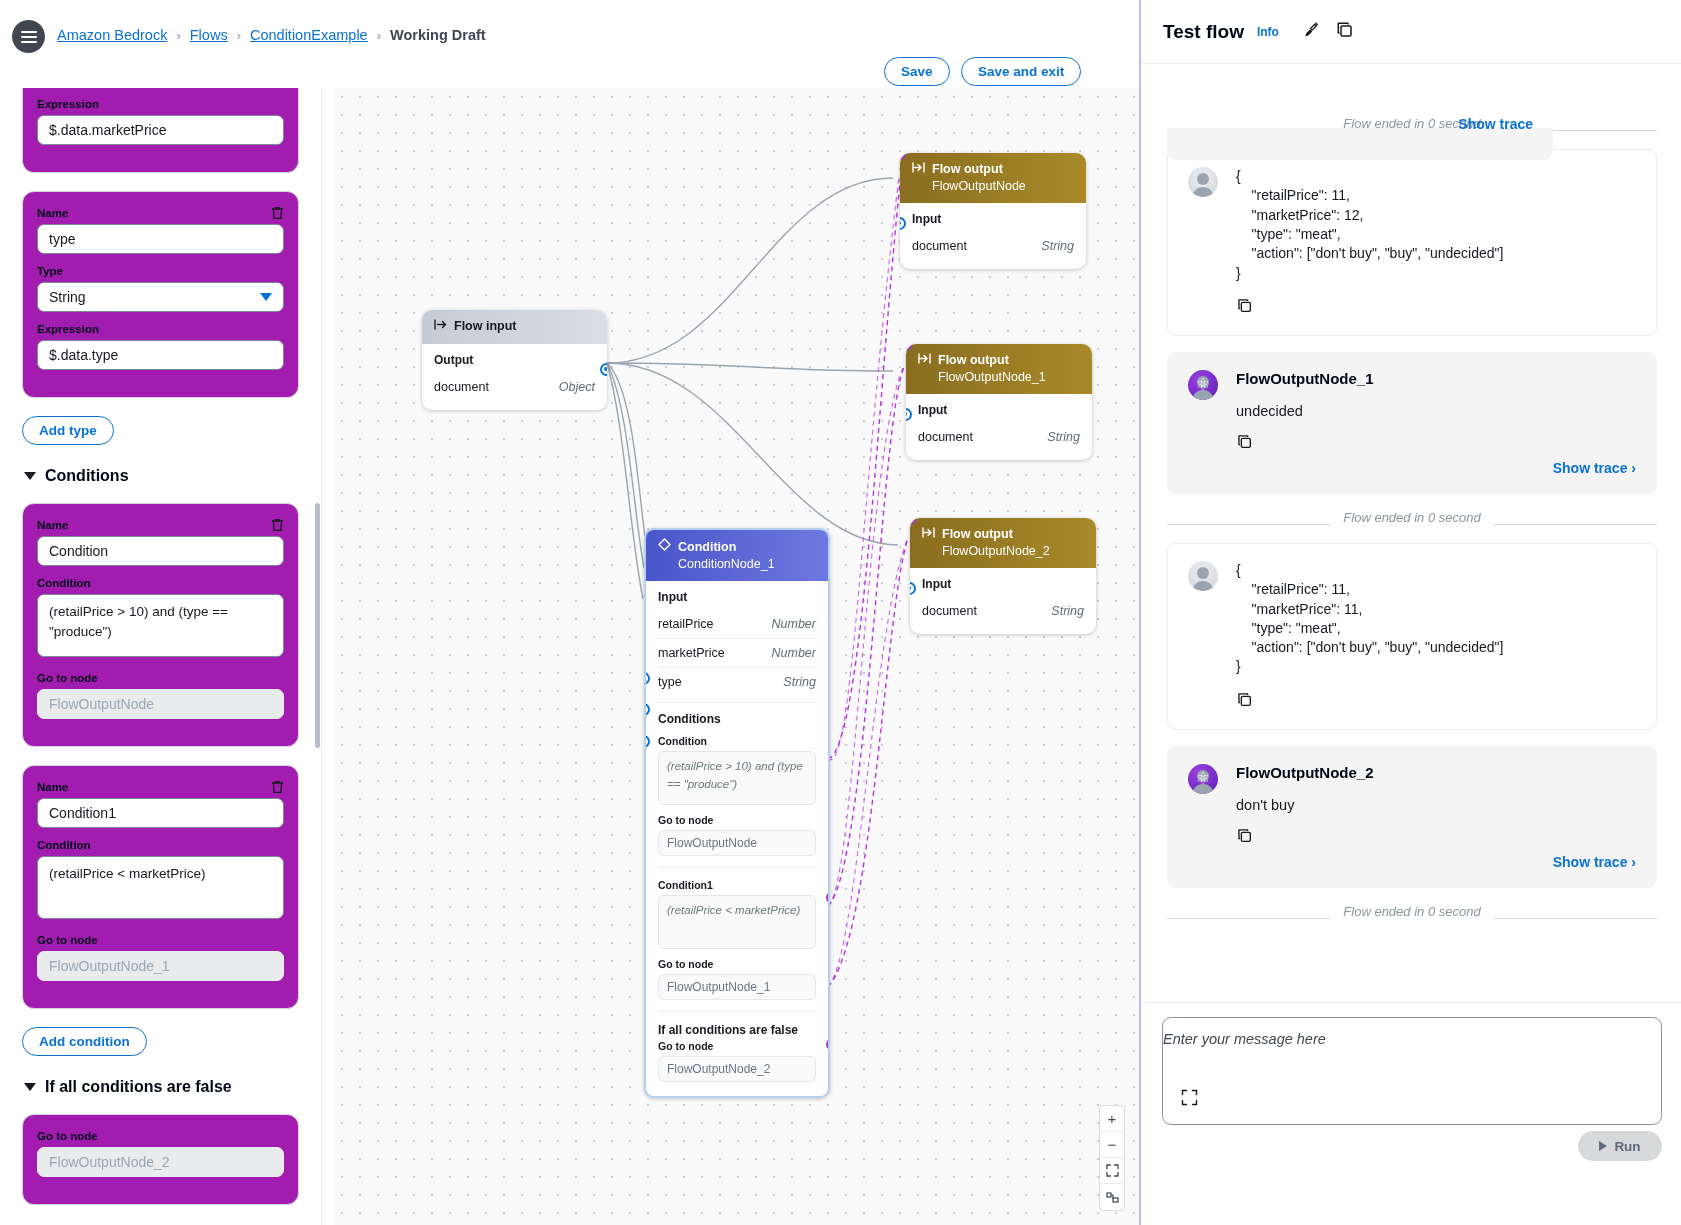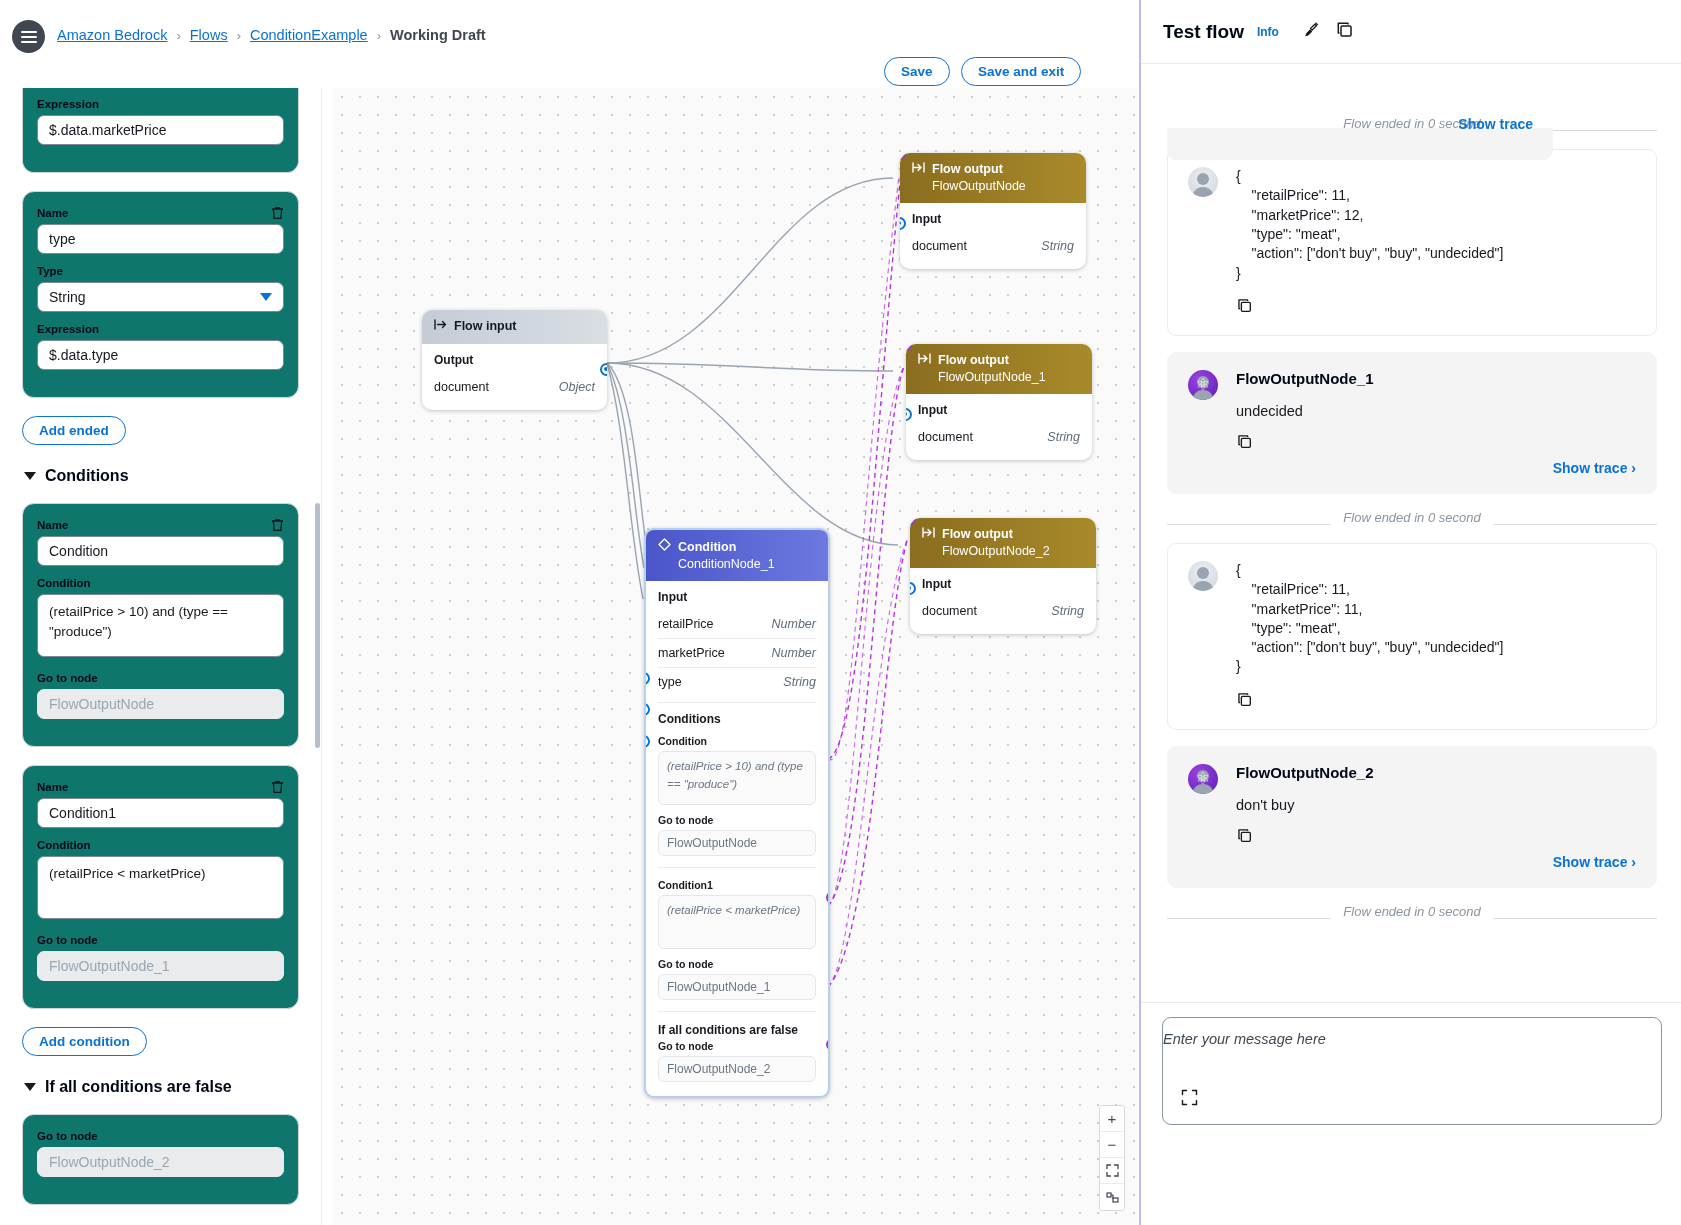--- a/index.html
+++ b/index.html
@@ -37,21 +37,21 @@
   #saveExitBtn { left: 961px; }
 
   
   .sidepanel {
     position: absolute; left: 0; top: 88px; width: 322px; height: 1137px;
     background: #fff; overflow: hidden; border-right: 1px solid #e9ebed;
   }
   .sp-inner { position: relative; padding: 0 22px 0 22px; }
   .card {
     border: 1px solid #d1d5db; border-radius: 12px; padding: 15px 14px 16px 14px;
-    margin-bottom: 18px; position: relative; background: #0f766e;
+    margin-bottom: 18px; position: relative; background: #a21caf;
   }
   .card.cut-top { border-top: none; border-top-left-radius: 0; border-top-right-radius: 0; padding-top: 2px; margin-top: -6px; }
   .lbl { font-size: 11.5px; font-weight: 700; color: #000716; margin-bottom: 5px; display: block; }
   .inp {
     width: 100%; height: 30px; border: 1px solid #7d8998; border-radius: 7px;
     padding: 0 11px; font-size: 14px; font-family: inherit; color: #16191f;
     background: #fff; outline: none; margin-bottom: 11px;
   }
   .inp.ro { background: #e9ebed; border-color: #e9ebed; color: #9aa7b1; }
   .sel {
@@ -200,21 +200,21 @@
           <input class="inp" value="type" style="">
           <span class="lbl">Type</span>
           <div class="sel">
             <span>String</span>
             <span class="caret"></span>
           </div>
           <span class="lbl">Expression</span>
           <input class="inp" value="$.data.type" style="">
         </div>
 
-        <button class="pill-btn">Add ended</button>
+        <button class="pill-btn">Add type</button>
 
         <div class="section-h">
           <span class="tri"></span>
           <span>Conditions</span>
         </div>
 
         <div class="card">
           <span class="trash">
             <svg width="15" height="16" viewBox="0 0 15 16">
                 <path d="M2 4h11M5.6 4V2.6h3.8V4M3.4 4l.7 9.4h6.8L11.6 4" fill="none" stroke="#16191f" stroke-width="1.3" stroke-linejoin="round"></path>
@@ -576,16 +576,22 @@
 
     <div class="tp-foot">
       <div class="msgbox">
         <div class="msgph">Enter your message here</div>
         <span class="exp-ic">
           <svg width="17" height="17" viewBox="0 0 17 17">
               <path d="M1.5 5.5v-4h4M11.5 1.5h4v4M15.5 11.5v4h-4M5.5 15.5h-4v-4" fill="none" stroke="#16191f" stroke-width="1.4" stroke-linecap="round"></path>
             </svg>
         </span>
       </div>
+      <div style="position:relative; height:44px;">
+        <div class="runbtn">
+          <span class="tri-r"></span>
+          <span>Run</span>
+        </div>
+      </div>
     </div>
   </div>
 
 </div>
 
 </body></html>

